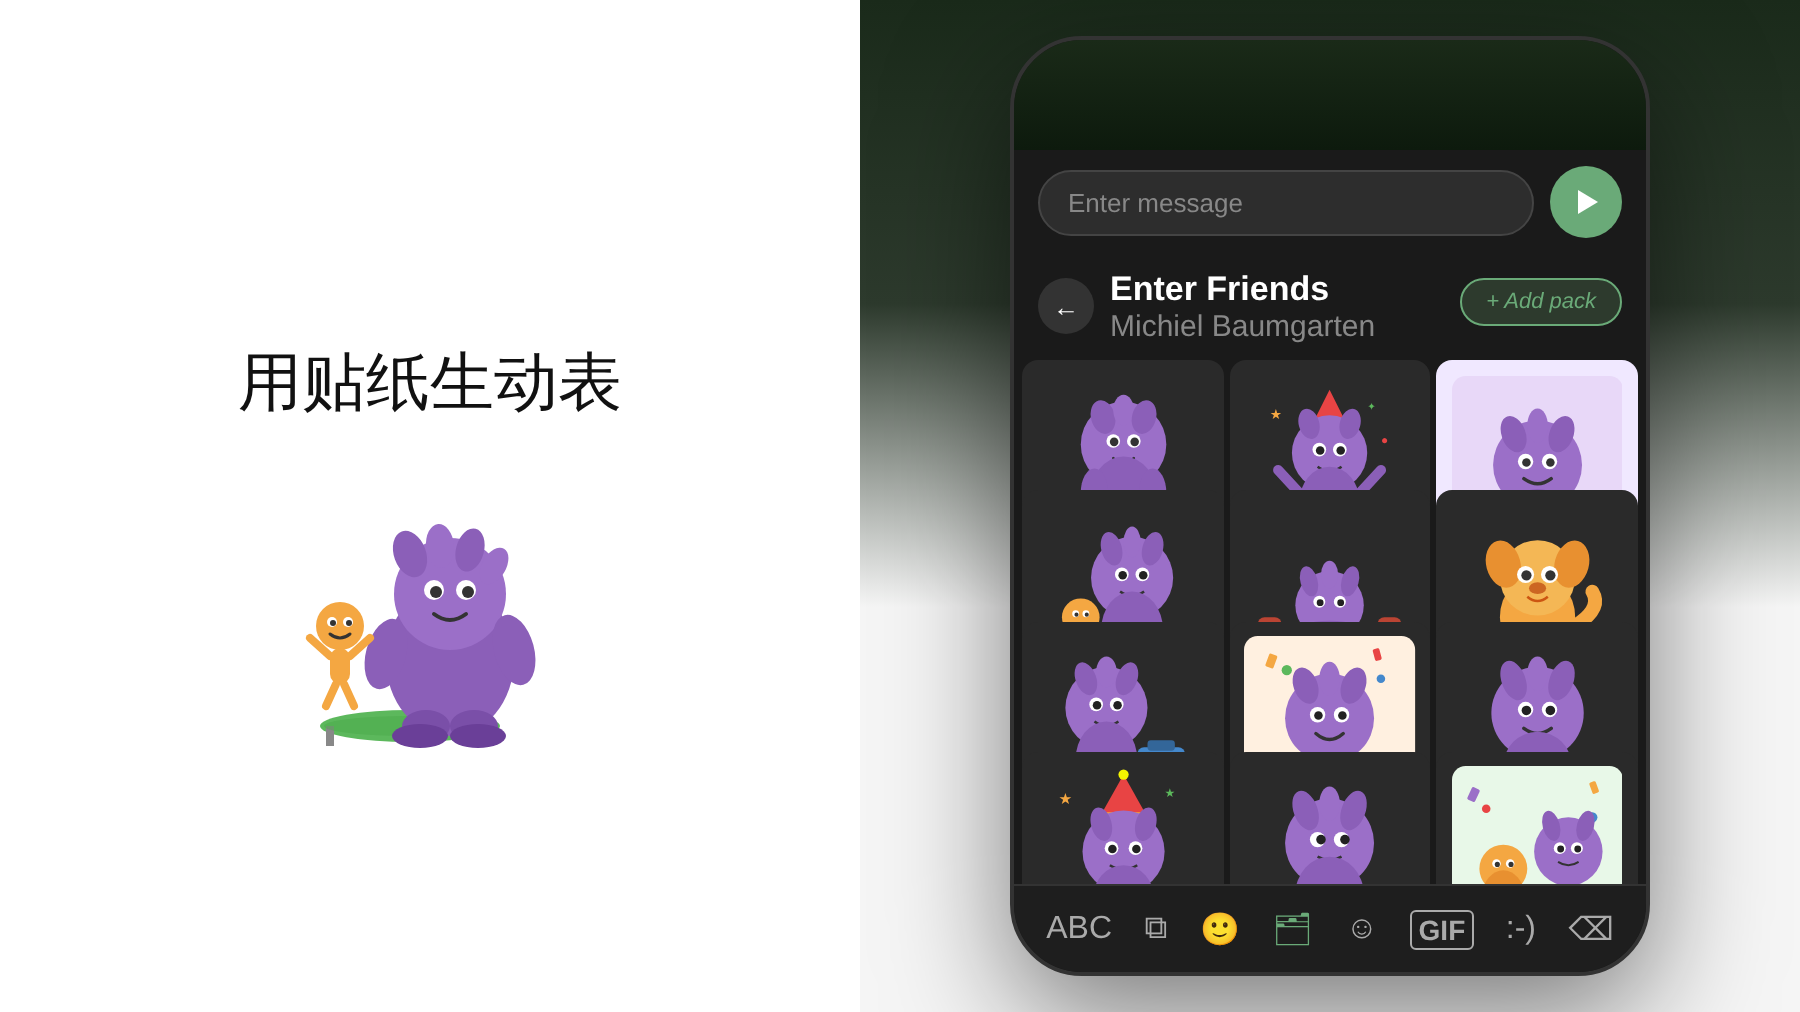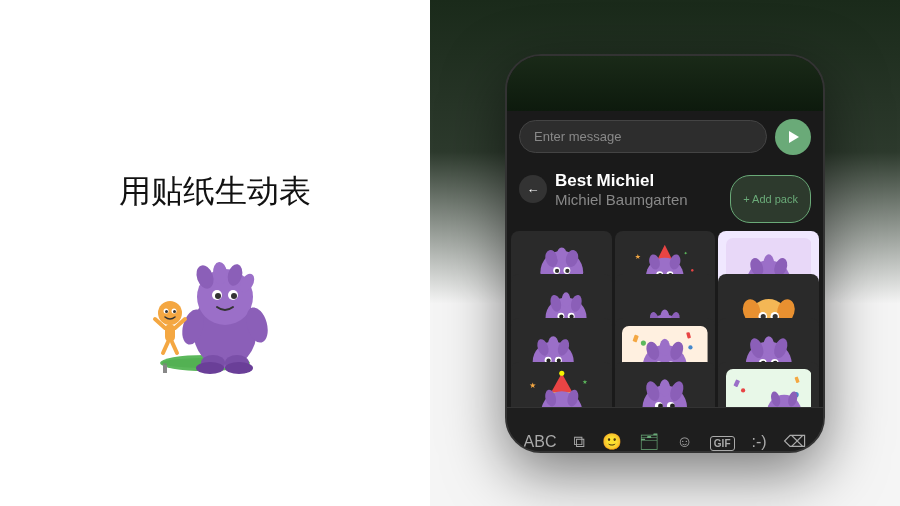--- a/index.html
+++ b/index.html
@@ -61,21 +61,21 @@
       right: 0;
       width: 100%;
       height: 100%;
       background: linear-gradient(180deg, #1a2a1a 0%, #2d3a2d 30%, #f5f5f5 60%);
       z-index: 0;
     }
 
     
     .phone-frame {
       width: 320px;
-      height: 399px;
+      height: 470px;
       background: #1a1a1a;
       border-radius: 36px;
       position: relative;
       z-index: 1;
       box-shadow: 0 20px 60px rgba(0,0,0,0.5);
       display: flex;
       flex-direction: column;
       overflow: hidden;
       border: 2px solid #333;
     }
@@ -179,28 +179,29 @@
 
     .pack-author {
       color: #888;
       font-size: 15px;
     }
 
     .add-pack-btn {
       background: #2d3a2d;
       border: 1.5px solid #6aaa78;
       border-radius: 20px;
-      padding: 17px 12px;
+      padding: 5px 12px;
       color: #6aaa78;
       font-size: 11px;
       display: flex;
       align-items: center;
       gap: 4px;
       white-space: nowrap;
       margin-top: 4px;
+      font-style: italic;
     }
 
     
     .sticker-grid {
       display: grid;
       grid-template-columns: repeat(3, 1fr);
       gap: 3px;
       padding: 4px 4px;
       flex: 1;
       overflow: hidden;
@@ -215,21 +216,21 @@
       justify-content: center;
       overflow: hidden;
       position: relative;
     }
 
     
     .keyboard-bar {
       background: #1e1e1e;
       height: 44px;
       display: flex;
-      align-items: flex-end;
+      align-items: center;
       justify-content: space-around;
       padding: 0 8px;
       border-top: 1px solid #333;
       flex-shrink: 0;
     }
 
     .kb-item {
       color: #aaa;
       font-size: 11px;
       display: flex;
@@ -339,21 +340,21 @@
         <span>Enter message</span>
       </div>
       <div class="send-btn"></div>
     </div>
 
     <div class="sticker-panel">
 
       <div class="sticker-panel-header">
         <div class="back-btn"></div>
         <div class="pack-info">
-          <div class="pack-title">Best Michiel</div>
+          <div class="pack-title">Enter Friends</div>
           <div class="pack-author">Michiel Baumgarten</div>
         </div>
         <div class="add-pack-btn">
           <span>+ Add pack</span>
         </div>
       </div>
 
       <div class="sticker-grid">
 
         <div class="sticker-cell">
@@ -638,21 +639,21 @@
       <div class="kb-item">
         <span class="kb-icon">🙂</span>
       </div>
       <div class="kb-item active">
         <span class="kb-icon">🗂</span>
       </div>
       <div class="kb-item">
         <span class="kb-icon">☺</span>
       </div>
       <div class="kb-item">
-        <span class="kb-icon" style="font-size:10px;font-weight:700;border:1.5px solid #aaa;padding:1px 3px;border-radius:3px;">GIF</span>
+        <span class="kb-icon" style="font-size:14px;font-weight:700;border:1.5px solid #aaa;padding:1px 3px;border-radius:3px;">GIF</span>
       </div>
       <div class="kb-item">
         <span class="kb-icon">:-)</span>
       </div>
       <div class="kb-item">
         <span class="kb-icon">⌫</span>
       </div>
     </div>
 
   </div>

